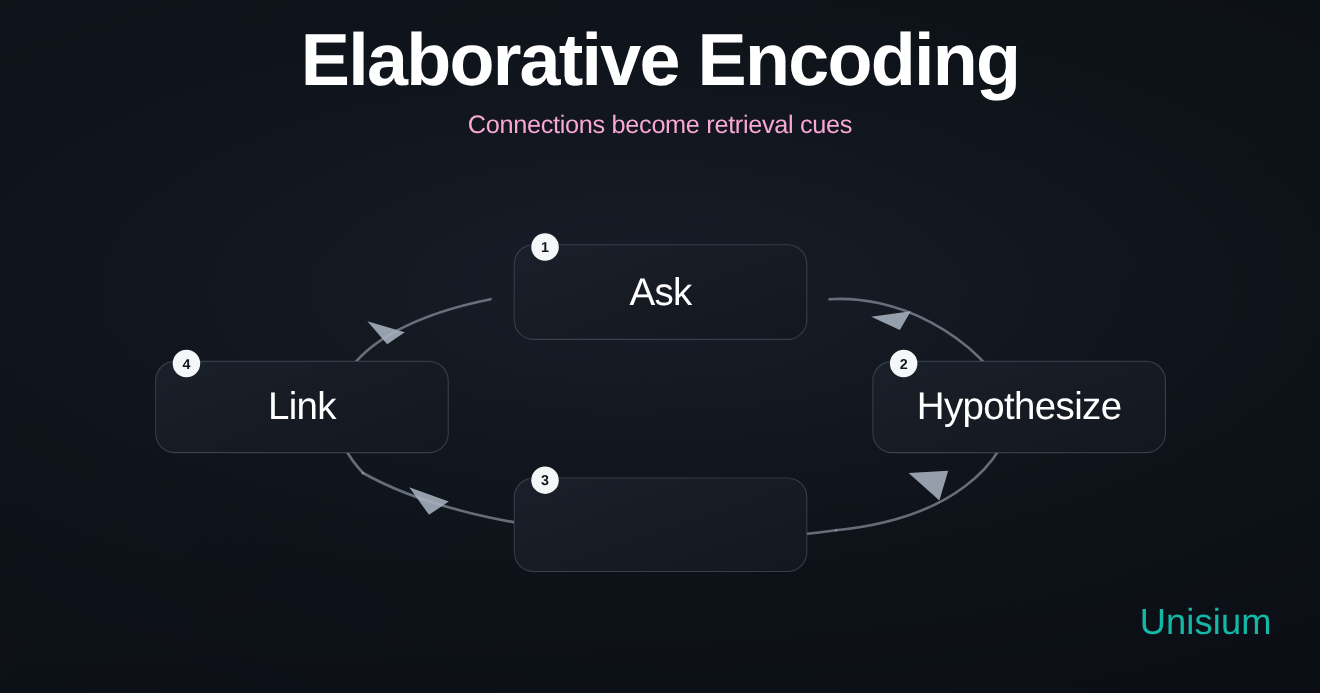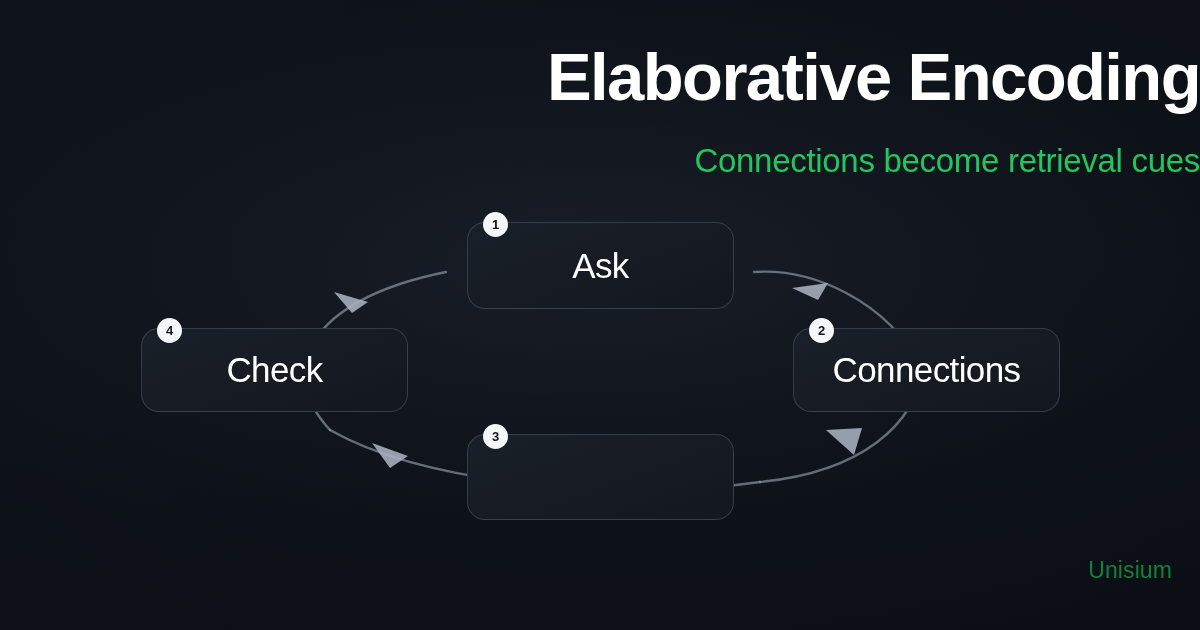--- a/index.html
+++ b/index.html
@@ -29,36 +29,36 @@
 
   .stage {
     position: absolute;
     inset: 0;
   }
 
   
   .header {
     position: absolute;
     top: 0; left: 0; right: 0;
-    text-align: right;
-    padding-top: 42px;
+    text-align: center;
+    padding-top: 20px;
   }
   .title {
     font-size: 67px;
     font-weight: 700;
     color: #ffffff;
     letter-spacing: -1.6px;
     line-height: 1.04;
     white-space: nowrap;
   }
   .subtitle {
-    margin-top: 31px;
-    font-size: 33px;
+    margin-top: 11px;
+    font-size: 23px;
     font-weight: 400;
-    color: #22c55e;
+    color: #f9a8d4;
     letter-spacing: -0.3px;
     line-height: 1.1;
     white-space: nowrap;
   }
 
   
   .arc-layer {
     position: absolute;
     inset: 0;
     z-index: 1;
@@ -101,26 +101,26 @@
   }
 
   #node-ask          { left: 467px; top: 222px; width: 267px; height: 87px; }
   #node-hypothesize  { left: 793px; top: 328px; width: 267px; height: 84px; }
   #node-check        { left: 467px; top: 434px; width: 267px; height: 86px; }
   #node-link         { left: 141px; top: 328px; width: 267px; height: 84px; }
 
   
   .watermark {
     position: absolute;
-    right: 28px;
+    right: 44px;
     bottom: 46px;
     z-index: 3;
-    font-size: 23px;
+    font-size: 33px;
     font-weight: 400;
-    color: #15803d;
+    color: #14b8a6;
     letter-spacing: 0.1px;
   }
 </style>
 </head>
 <body>
 
 <div class="bg-wash"></div>
 
 <div class="stage">
 
@@ -160,29 +160,29 @@
 
   <div class="nodes">
 
     <div class="node" id="node-ask">
       <span class="badge">1</span>
       <span class="node-label">Ask</span>
     </div>
 
     <div class="node" id="node-hypothesize">
       <span class="badge">2</span>
-      <span class="node-label">Connections</span>
+      <span class="node-label">Hypothesize</span>
     </div>
 
     <div class="node" id="node-check">
       <span class="badge">3</span>
     </div>
 
     <div class="node" id="node-link">
       <span class="badge">4</span>
-      <span class="node-label">Check</span>
+      <span class="node-label">Link</span>
     </div>
 
   </div>
 
   <div class="watermark">Unisium</div>
 
 </div>
 
 </body></html>

